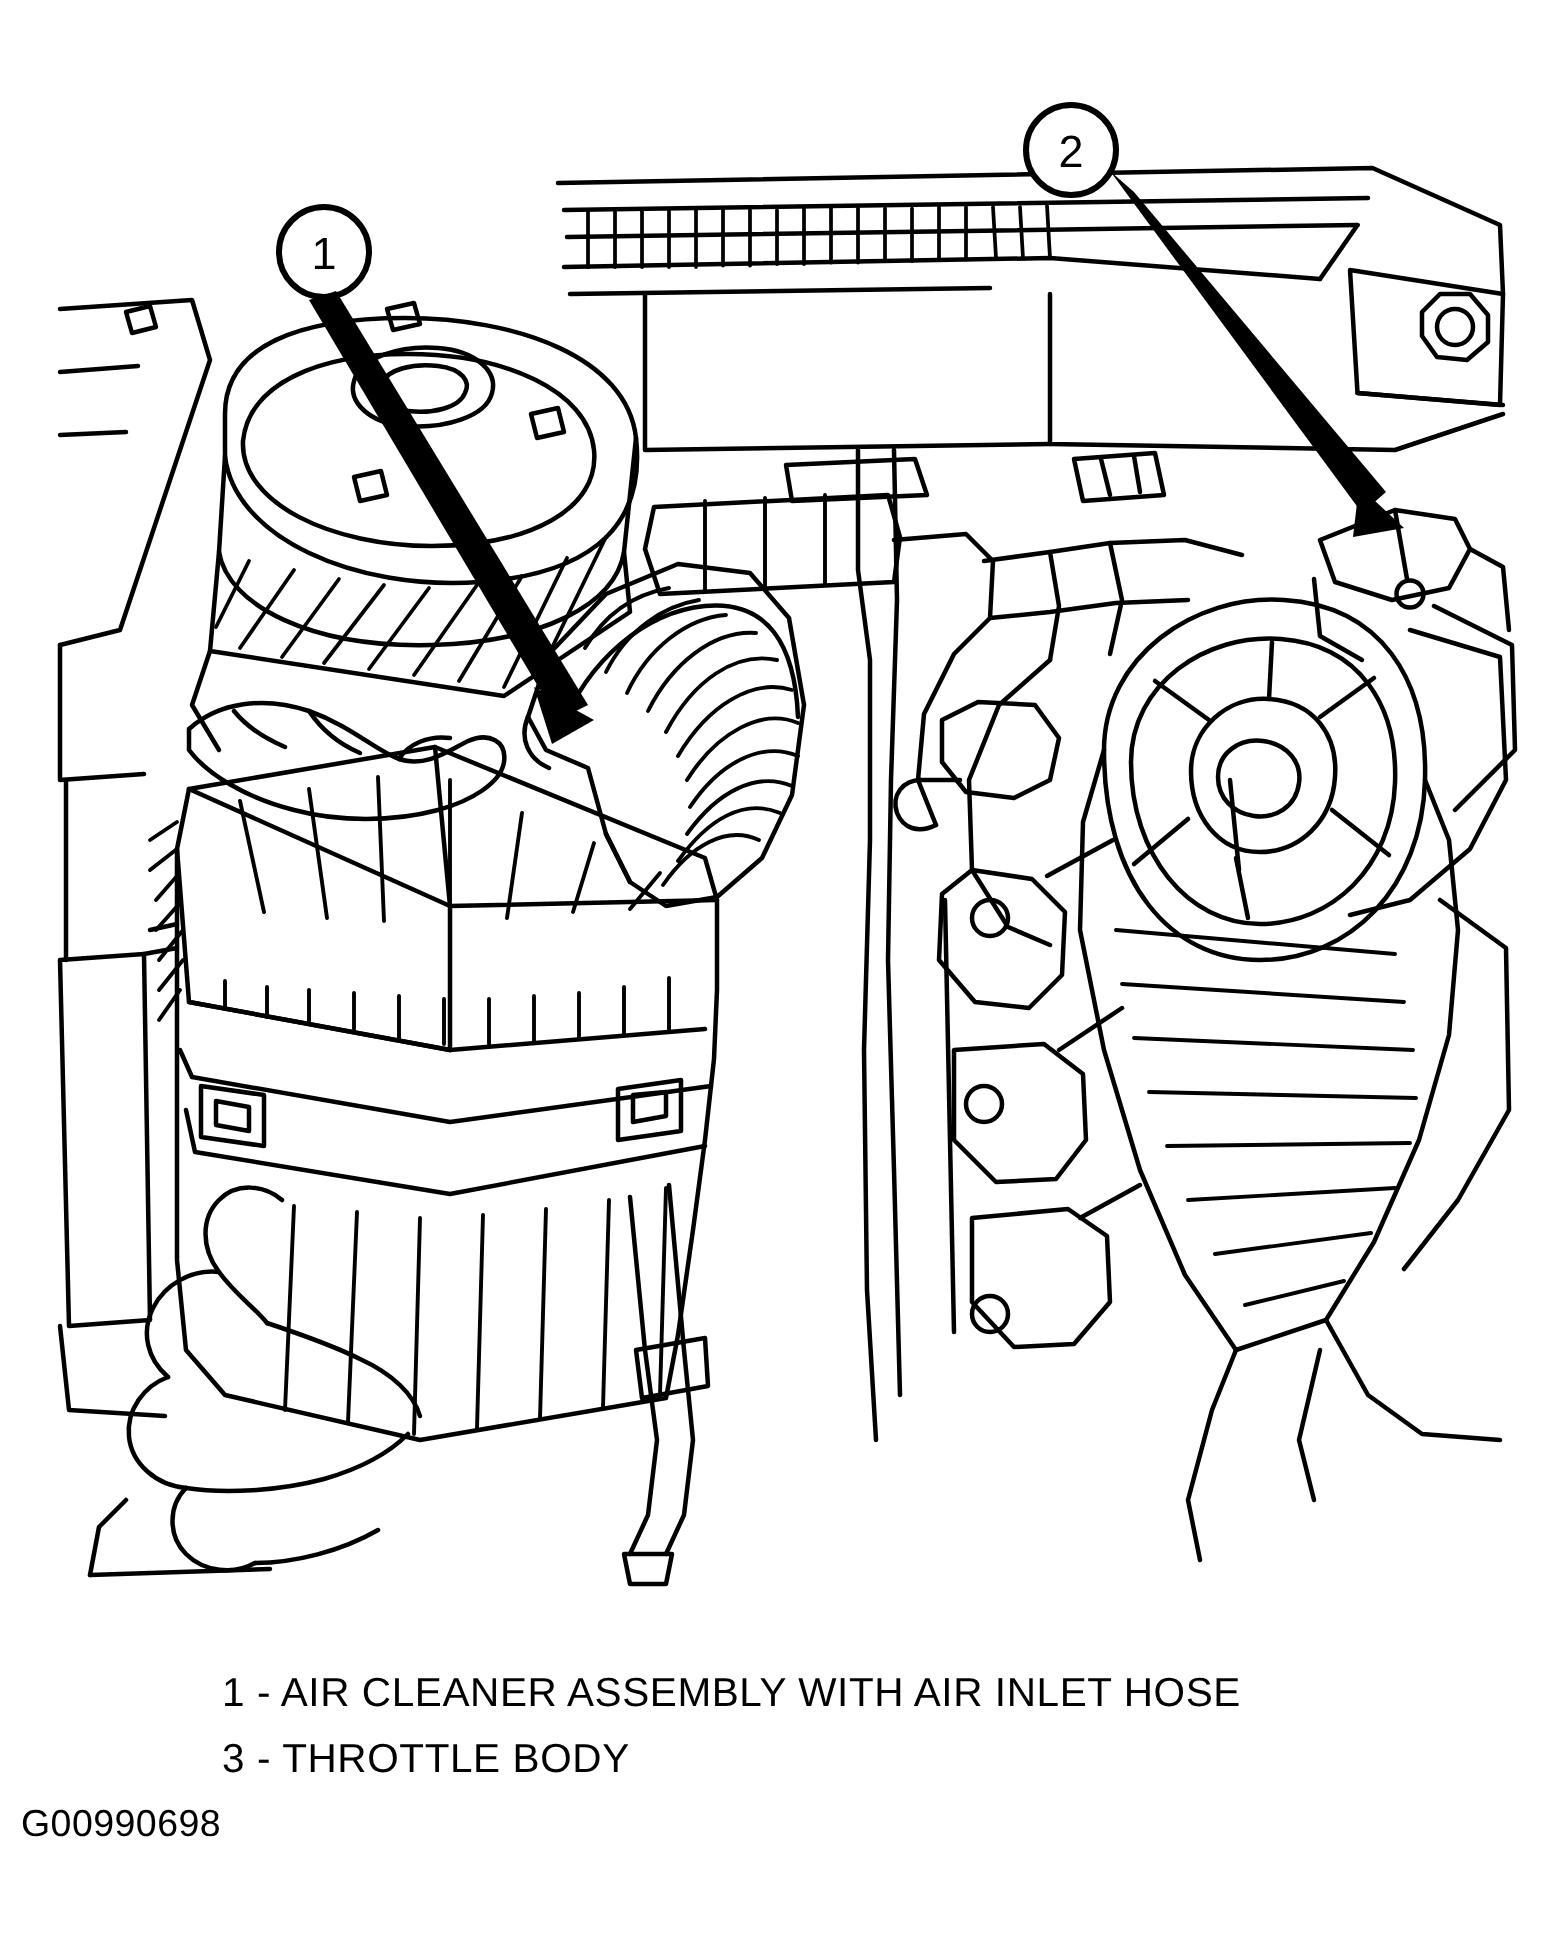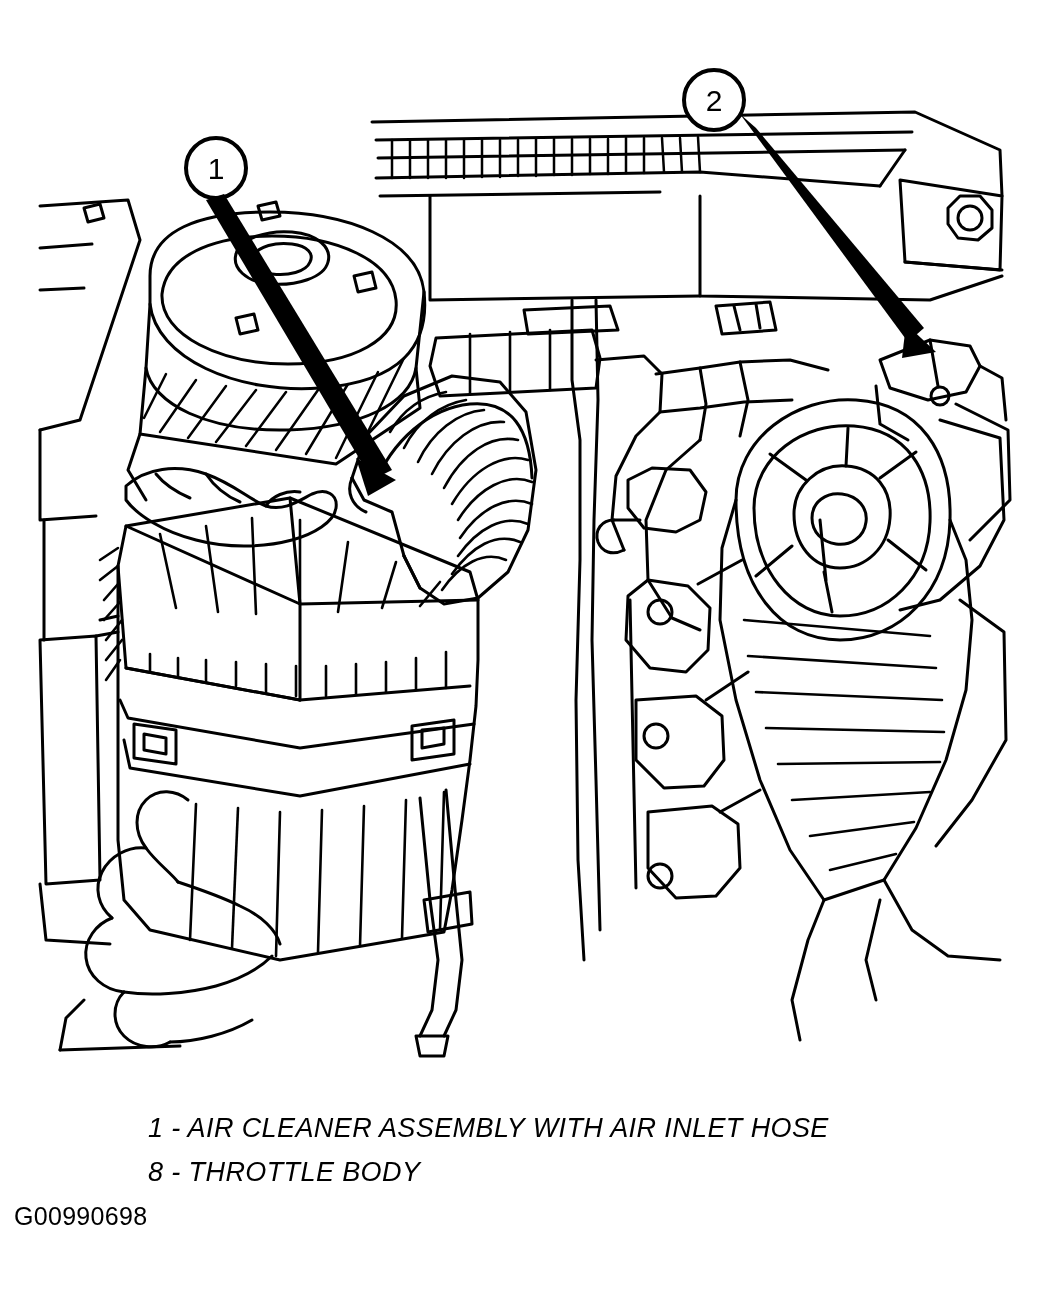--- a/index.html
+++ b/index.html
@@ -36,21 +36,20 @@
     left: 148px;
     top: 1106px;
     width: 860px;
   }
   .legend-line {
     font-size: 27px;
     letter-spacing: 0.4px;
     line-height: 44px;
     white-space: nowrap;
     font-family: "Liberation Sans", sans-serif;
-    font-style: italic;
   }
   #figure-code {
     position: absolute;
     left: 14px;
     top: 1202px;
     font-size: 25px;
     letter-spacing: 0.3px;
     font-family: "Liberation Sans", sans-serif;
   }
 </style>
@@ -317,16 +316,16 @@
       <g fill="#000000" stroke="none">
         <path d="M740 114 L756 128 L924 328 L908 342 Z"></path>
         <path d="M902 358 L936 352 L906 324 Z"></path>
       </g>
     </g>
   </svg>
 </div>
 
 <div id="legend">
   <div class="legend-line">1 - AIR CLEANER ASSEMBLY WITH AIR INLET HOSE</div>
-  <div class="legend-line">8 - THROTTLE BODY</div>
+  <div class="legend-line">3 - THROTTLE BODY</div>
 </div>
 
 <div id="figure-code">G00990698</div>
 
 </body></html>

